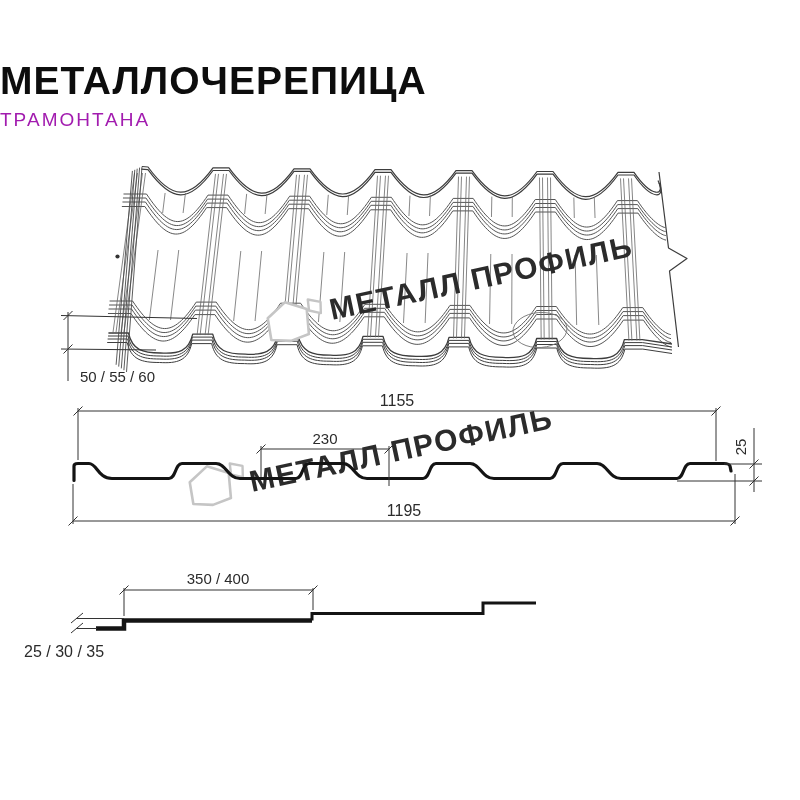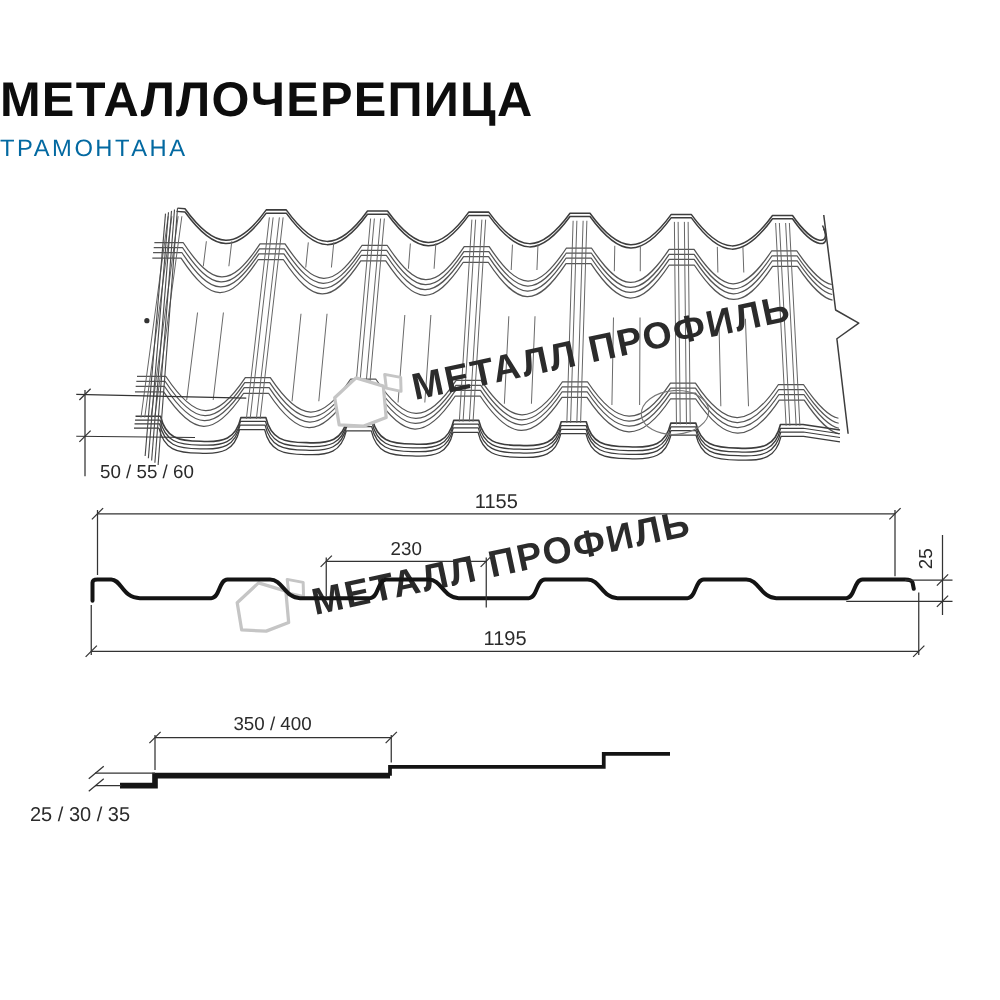--- a/index.html
+++ b/index.html
@@ -1,21 +1,21 @@
 <!DOCTYPE html>
 <html><head>
 <meta charset="utf-8">
 <style>
   html,body{margin:0;padding:0;background:#fff;}
   .page{position:relative;width:800px;height:800px;background:#fff;overflow:hidden;
         font-family:"Liberation Sans", sans-serif;}
   .titleblock{position:absolute;top:60px;left:0;width:800px;text-align:left;}
   .titleblock h1{margin:0;font-size:39px;line-height:1.1;font-weight:bold;color:#0d0d0d;
                  letter-spacing:1px;font-family:"Liberation Sans",sans-serif;}
-  .titleblock h2{margin:6px 0 0 0;font-size:19px;font-weight:normal;color:#0369a1;
+  .titleblock h2{margin:6px 0 0 0;font-size:19px;font-weight:normal;color:#a21caf;
                  letter-spacing:2px;font-family:"Liberation Sans",sans-serif;}
   svg text{font-family:"Liberation Sans",sans-serif;fill:#2b2b2b;}
   .wm{font-weight:bold;letter-spacing:1.5px;}
 </style>
 </head>
 <body>
 
 <div class="page">
 
   <div class="titleblock">

